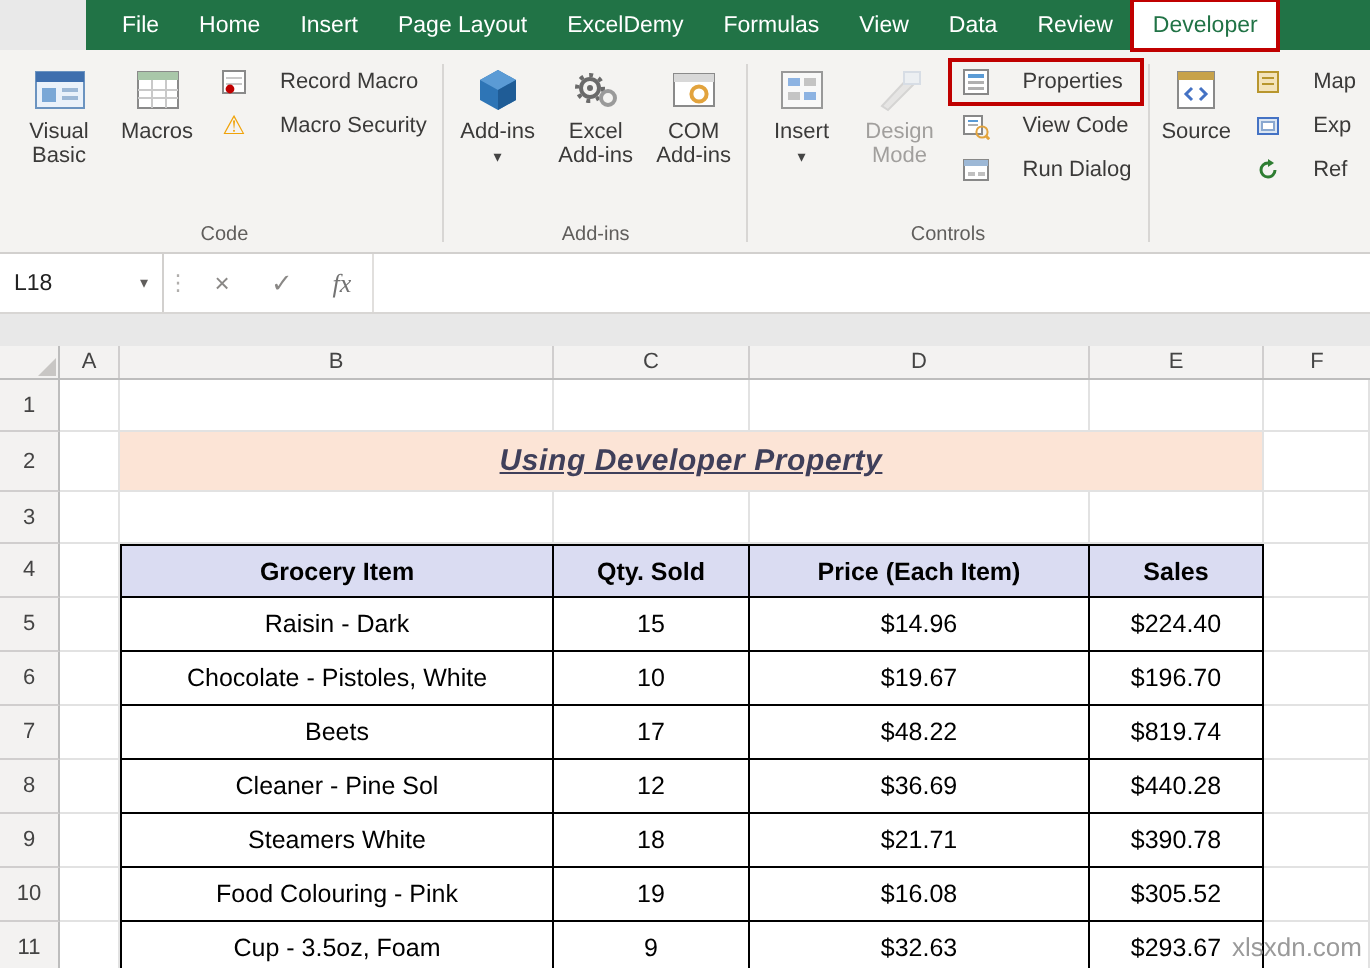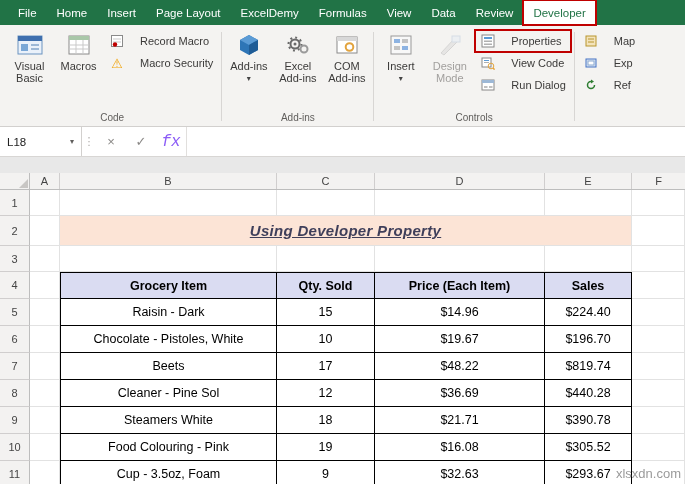--- a/index.html
+++ b/index.html
@@ -1,20 +1,20 @@
 <!DOCTYPE html>
 <html style="--ribbon-green: #217346; --highlight-red: #C00000; --title-fill: #FCE4D6; --table-header-fill: #DADCF2;"><head>
 <meta charset="utf-8">
 <style>
   * { margin:0; padding:0; box-sizing:border-box; }
   html,body { width:685px; height:484px; overflow:hidden; }
   body { font-family:"Liberation Sans","DejaVu Sans",sans-serif; background:#e9e9e9; position:relative; }
 
   
-  .tabbar { height:25px; background:var(--ribbon-green,#217346); display:flex; align-items:stretch; padding-left:8px; }
+  .tabbar { height:25px; background:var(--ribbon-green,#217346); display:flex; align-items:stretch; padding-left:8px;margin-left:43px; }
   .tab { color:#fff; font-size:11.5px; padding:0 10px; display:flex; align-items:center; white-space:nowrap; }
   .tab.active { background:#fff; color:var(--ribbon-green,#217346); outline:2px solid var(--highlight-red,#C00000); outline-offset:-1px; }
 
   
   .ribbon { height:102px; background:#f4f3f1; border-bottom:1px solid #d2d0ce; display:flex; align-items:stretch; padding:2px 0 0 4px; overflow:hidden; }
   .rgroup { display:flex; flex-direction:column; padding:0 2px; }
   .rg-content { flex:1; display:flex; align-items:flex-start; gap:2px; padding-top:2px; }
   .rg-label { height:16px; font-size:10px; color:#605e5c; text-align:center; line-height:15px; }
   .vsep { width:1px; background:#d8d6d4; margin:5px 1px; }
 
@@ -31,21 +31,21 @@
   .disabled { color:#a19f9d; }
   .disabled svg { opacity:.45; }
   .xmlgroup { overflow:hidden; }
 
   
   .formulabar { height:30px; display:flex; align-items:stretch; background:#fff; border-bottom:1px solid #d8d6d4; }
   .namebox { width:82px; border-right:1px solid #d2d0ce; display:flex; align-items:center; justify-content:space-between; padding:0 7px; font-size:11.5px; color:#222; }
   .nb-arrow { font-size:8px; color:#605e5c; }
   .fb-dots { width:14px; display:flex; align-items:center; justify-content:center; color:#b0aeac; font-size:11px; }
   .fb-btn { width:30px; display:flex; align-items:center; justify-content:center; font-size:13px; color:#8a8886; }
-  .fb-btn.fx { font-family:Liberation Mono, monospace; font-style:italic; color:#8b5cf6; font-size:16px; }
+  .fb-btn.fx { font-family:Liberation Serif, serif; font-style:italic; color:#737373; font-size:13px; }
   .fb-input { flex:1; border-left:1px solid #e1dfdd; background:#fff; }
 
   .sheet-spacer { height:16px; background:#e8e8e8; }
 
   
   .grid { background:#fff; height:311px; display:flex; flex-direction:column; overflow:hidden; }
   .colhdr { display:flex; height:17px; background:#f3f2f1; border-bottom:1px solid #bdbdbd; flex:none; }
   .corner { width:30px; border-right:1px solid #bdbdbd; position:relative; flex:none; }
   .corner::after { content:""; position:absolute; right:1px; bottom:1px; border-left:9px solid transparent; border-bottom:9px solid #c8c6c4; }
   .ch { display:flex; align-items:center; justify-content:center; font-size:11px; color:#444; border-right:1px solid #d0cece; }
@@ -235,20 +235,30 @@
         </div>
       </div>
     </div>
     <div class="rg-label">Controls</div>
   </div>
 
   <div class="vsep"></div>
 
   <div class="rgroup xmlgroup">
     <div class="rg-content">
+      <div class="bigbtn">
+        <span class="bicon">
+          <svg width="24" height="22" viewBox="0 0 24 22">
+              <rect x="3" y="2" width="18" height="18" fill="#fff" stroke="#8a8a8a"></rect>
+              <rect x="3" y="2" width="18" height="4" fill="#c7a24a"></rect>
+              <path d="M10 10 l-3 3 3 3 M14 10 l3 3 -3 3" stroke="#4472c4" fill="none" stroke-width="1.5"></path>
+            </svg>
+        </span>
+        <span class="blabel">Source</span>
+      </div>
       <div class="smallstack">
         <div class="smallbtn">
           <span class="sicon">
             <svg width="12" height="12" viewBox="0 0 12 12">
                 <rect x="1" y="1" width="10" height="10" fill="#f3e3bb" stroke="#b8962e"></rect>
                 <line x1="3" y1="4" x2="9" y2="4" stroke="#b8962e"></line>
                 <line x1="3" y1="7" x2="9" y2="7" stroke="#b8962e"></line>
               </svg>
           </span>
           <span>Map</span>

